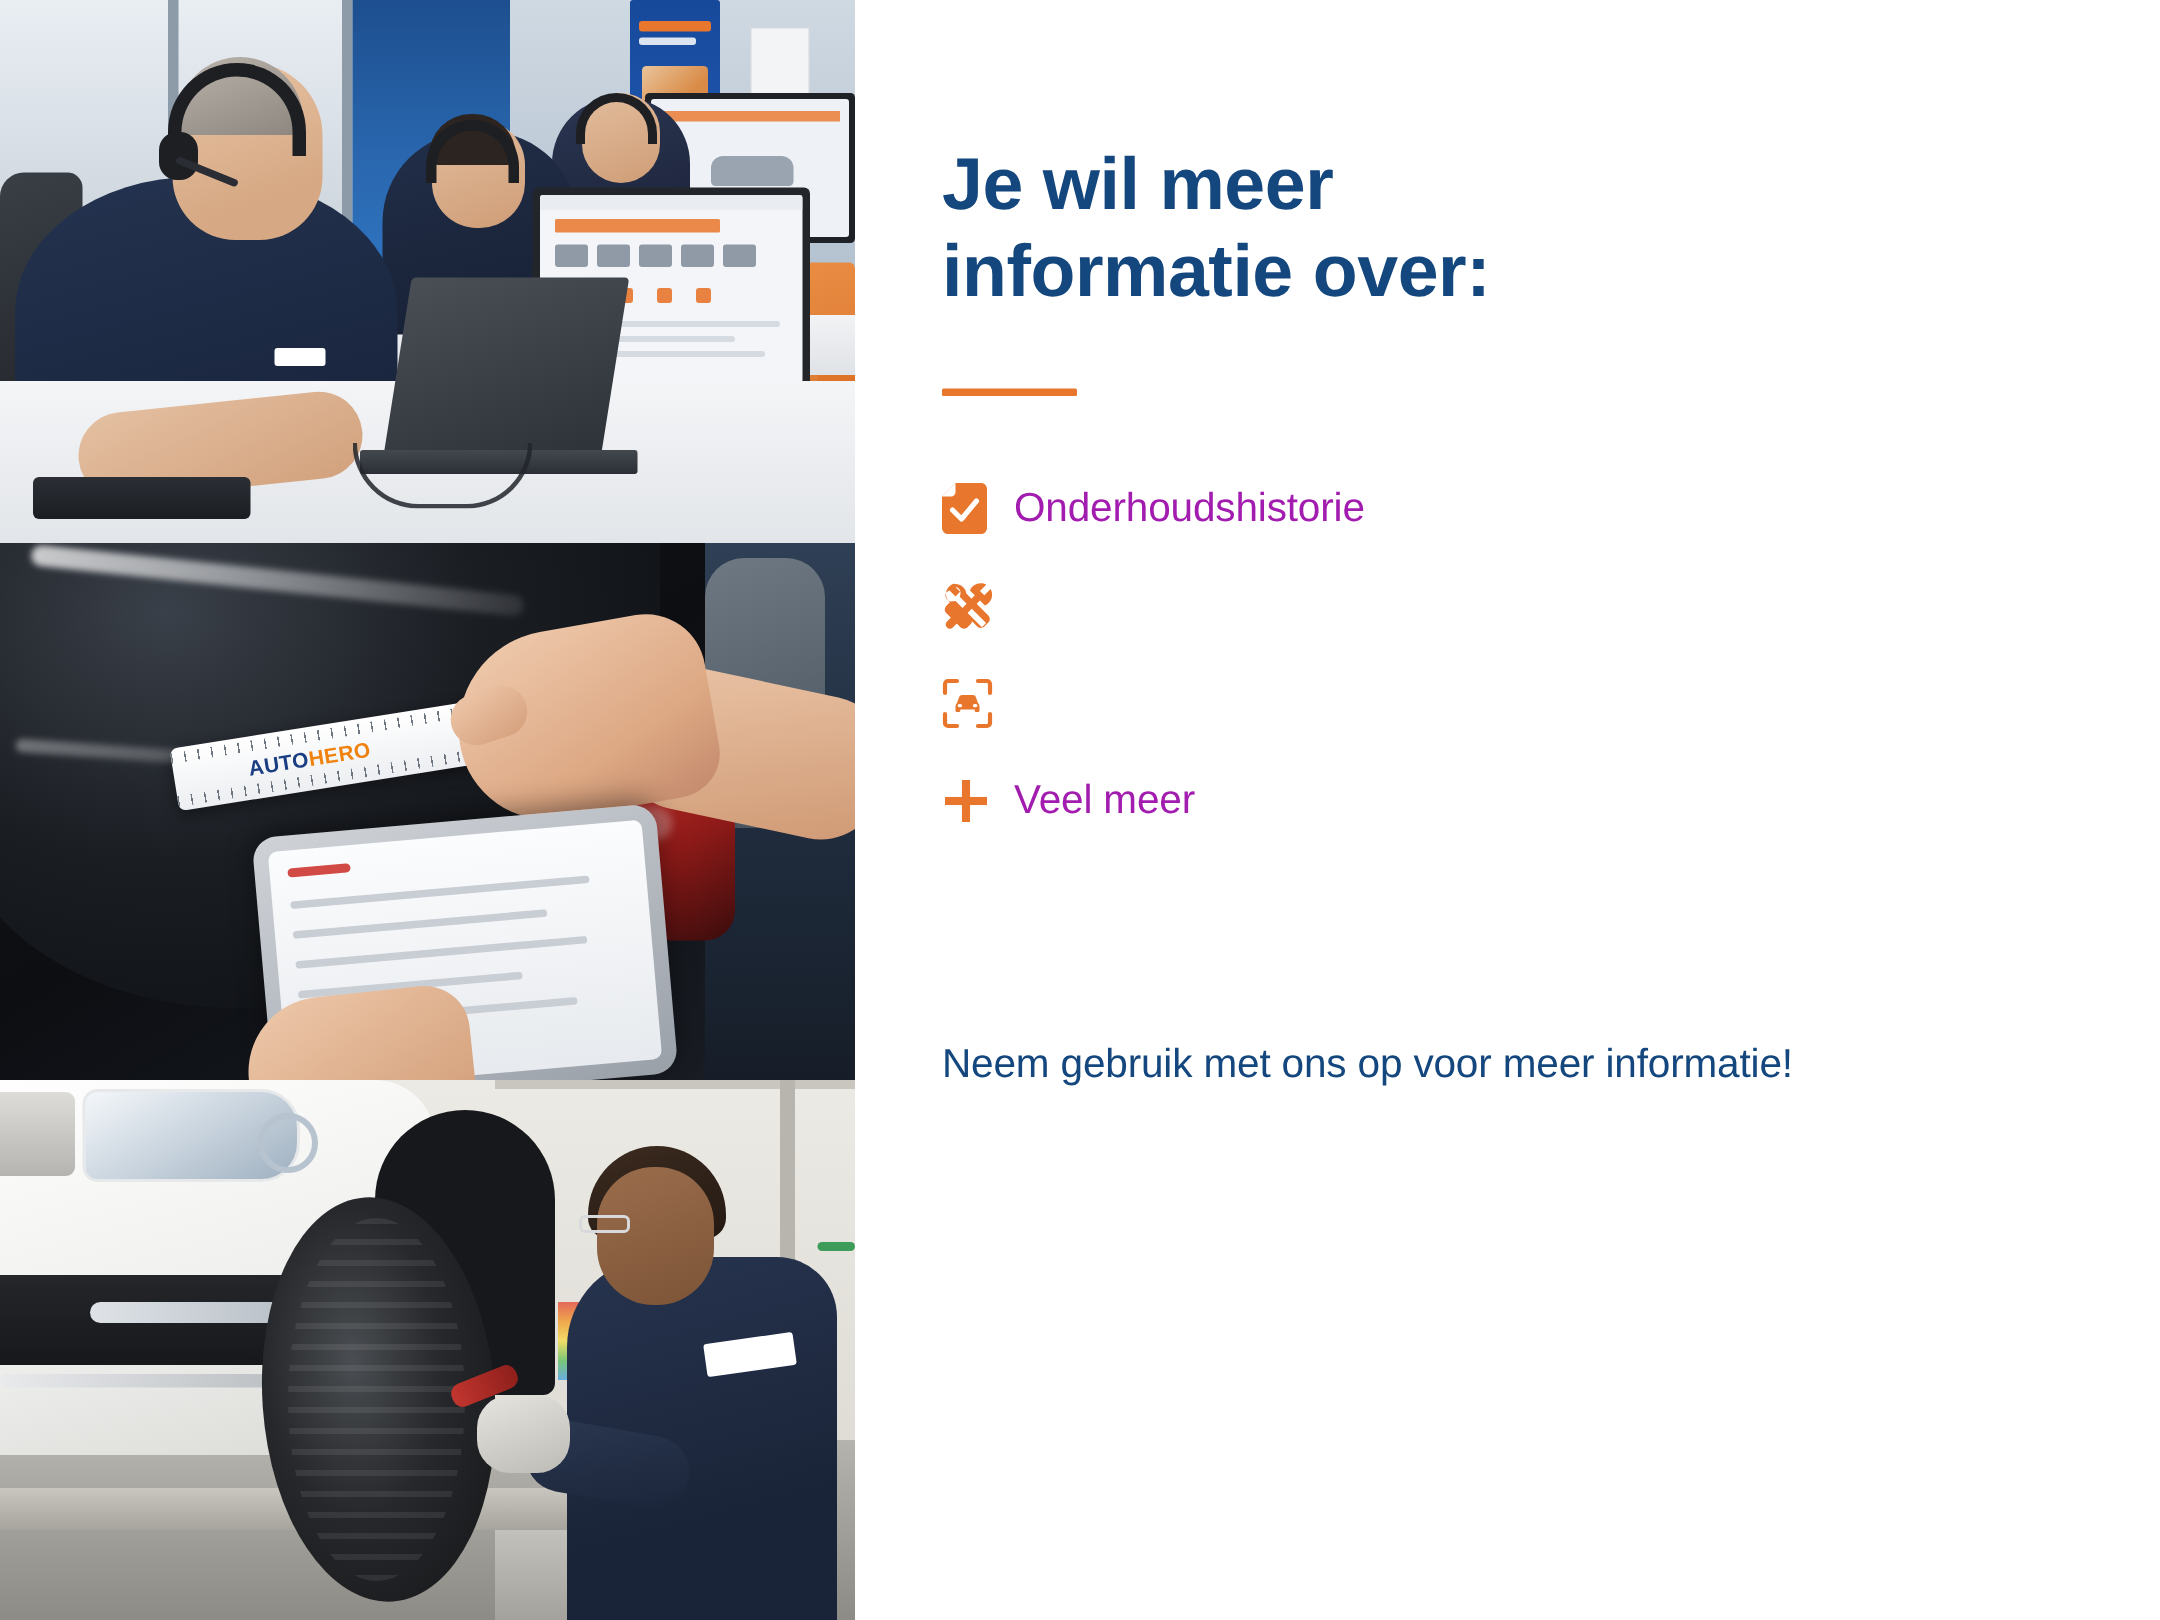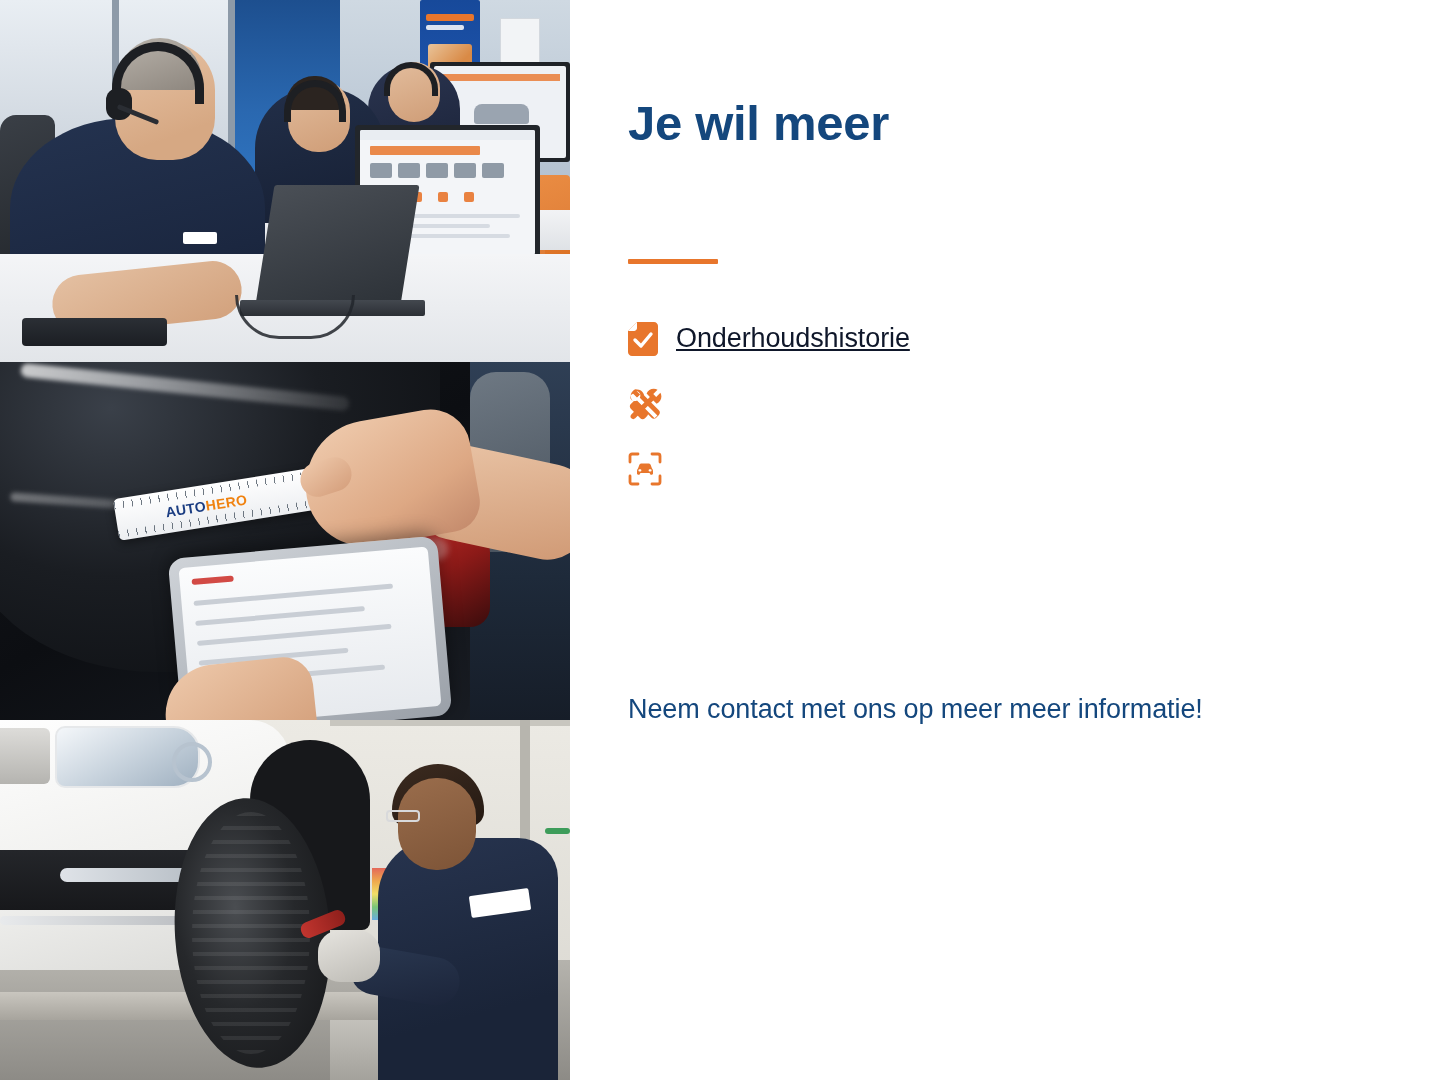--- a/index.html
+++ b/index.html
@@ -427,24 +427,23 @@
   .feature {
     display:flex; align-items:center;
     height:65px;
   }
   .feature-icon {
     width:48px; flex:0 0 48px;
     display:flex; align-items:center; justify-content:flex-start;
   }
   .feature-label {
     font-size:27px;
-    color:#0f172a;
+    color:#a21caf;
     letter-spacing:-.1px;
     white-space:nowrap;
-    text-decoration:underline;
   }
 
   
   .contact {
     position:absolute; left:58px; top:690px; width:760px;
   }
   .phone {
     font-size:29px; font-weight:700; color:#14477D;
     margin-bottom:16px; letter-spacing:-.2px;
   }
@@ -590,20 +589,21 @@
       <div class="p3-arm"></div>
       <div class="p3-glove"></div>
       <div class="p3-tool"></div>
     </div>
   </div>
 
   <div class="content">
 
     <h1 class="heading">
       <span>Je wil meer</span><br>
+      <span>informatie over:</span>
     </h1>
 
     <div class="divider"></div>
 
     <div class="features">
 
       <div class="feature">
         <div class="feature-icon">
           <svg width="30" height="34" viewBox="0 0 30 34" xmlns="http://www.w3.org/2000/svg">
             <path d="M9 0 L26 0 C28.2 0 30 1.8 30 4 L30 30 C30 32.2 28.2 34 26 34 L4 34 C1.8 34 0 32.2 0 30 L0 9 Z" fill="#E8762C"></path>
@@ -641,21 +641,30 @@
             </g>
             <g fill="#E8762C">
               <path d="M9 19 C9 18 9.4 17.2 10 16.6 L11.4 12.8 C11.7 12 12.5 11.4 13.4 11.4 L20.6 11.4 C21.5 11.4 22.3 12 22.6 12.8 L24 16.6 C24.6 17.2 25 18 25 19 L25 21.6 C25 22.2 24.5 22.7 23.9 22.7 L22.9 22.7 C22.3 22.7 21.8 22.2 21.8 21.6 L21.8 21 L12.2 21 L12.2 21.6 C12.2 22.2 11.7 22.7 11.1 22.7 L10.1 22.7 C9.5 22.7 9 22.2 9 21.6 Z"></path>
               <rect x="10.4" y="17.3" width="3" height="2.2" rx="1.1" fill="#ffffff"></rect>
               <rect x="20.6" y="17.3" width="3" height="2.2" rx="1.1" fill="#ffffff"></rect>
             </g>
           </svg>
         </div>
       </div>
 
+      <div class="feature">
+        <div class="feature-icon">
+          <svg width="32" height="32" viewBox="0 0 32 32" xmlns="http://www.w3.org/2000/svg">
+            <rect x="13.3" y="2" width="5.4" height="28" fill="#E8762C"></rect>
+            <rect x="2" y="13.3" width="28" height="5.4" fill="#E8762C"></rect>
+          </svg>
+        </div>
+        <div class="feature-label">Veel meer</div>
+      </div>
 
     </div>
 
     <div class="contact">
-      <div class="contact-line">Neem contact met ons op meer meer informatie!</div>
+      <div class="contact-line">Neem gebruik met ons op voor meer informatie!</div>
     </div>
 
   </div>
 </div>
 
 </body></html>

